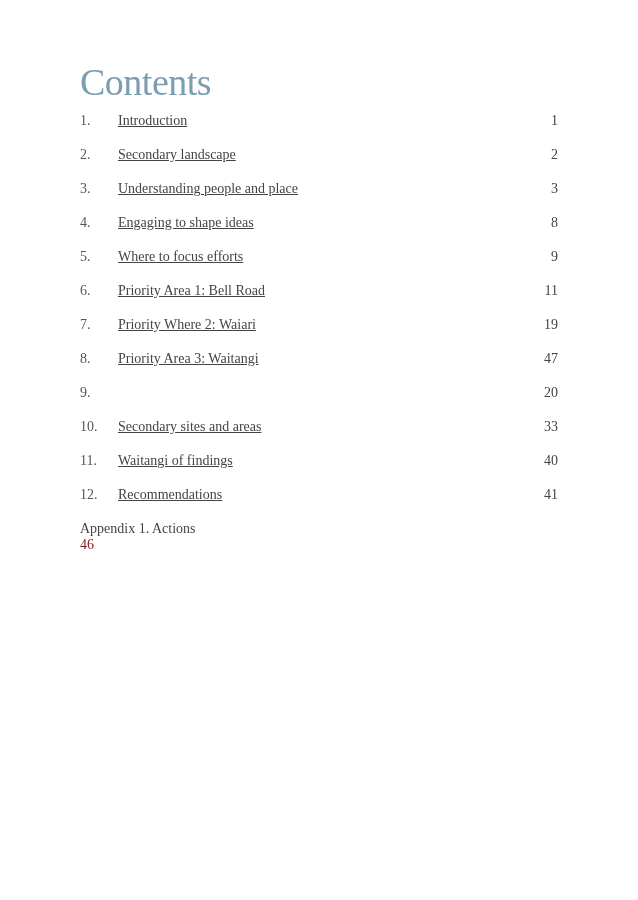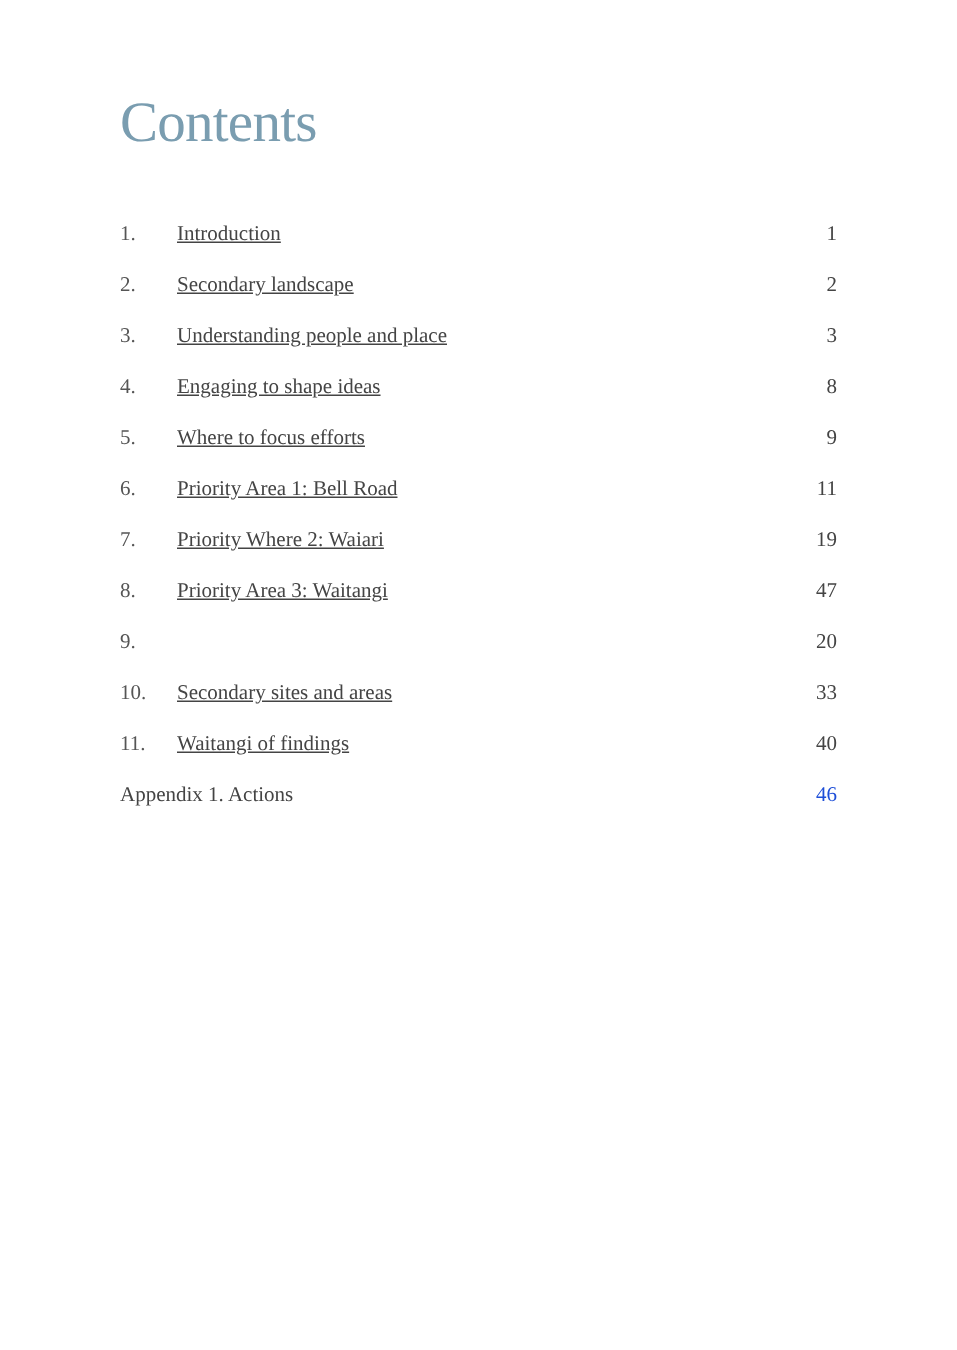--- a/index.html
+++ b/index.html
@@ -17,21 +17,20 @@
     }
 
     .page {
       padding: 60px 80px 60px 80px;
     }
 
     .contents-title {
       font-size: 38px;
       font-weight: 400;
       color: #7a9db0;
-      margin-bottom: 36px;
       letter-spacing: -0.5px;
     }
 
     .toc-row {
       display: flex;
       align-items: baseline;
       justify-content: space-between;
       padding: 9px 0;
     }
 
@@ -68,21 +67,21 @@
       padding: 9px 0;
     }
 
     .toc-appendix-label {
       font-size: 14px;
       color: #444444;
     }
 
     .toc-appendix-page {
       font-size: 14px;
-      color: #1d4ed8;
+      color: #7f1d1d;
     }
   </style>
 </head>
 <body>
 
 <div class="page">
   <h1 class="contents-title">Contents</h1>
 
   <div class="toc-list">
   <div class="toc-row">
@@ -154,19 +153,26 @@
         </div>
         <span class="toc-page">33</span>
       </div>
       <div class="toc-row">
         <div class="toc-row-left">
           <span class="toc-number">11.</span>
           <span class="toc-label">Waitangi of findings</span>
         </div>
         <span class="toc-page">40</span>
       </div>
+      <div class="toc-row">
+        <div class="toc-row-left">
+          <span class="toc-number">12.</span>
+          <span class="toc-label">Recommendations</span>
+        </div>
+        <span class="toc-page">41</span>
+      </div>
     </div>
 
-  <div class="toc-appendix-row" style="margin-top:0;">
+  <div class="toc-appendix-row" style="margin-top:0;flex-direction:column;">
     <span class="toc-appendix-label">Appendix 1. Actions</span>
     <span class="toc-appendix-page">46</span>
   </div>
 </div>
 
 </body></html>

